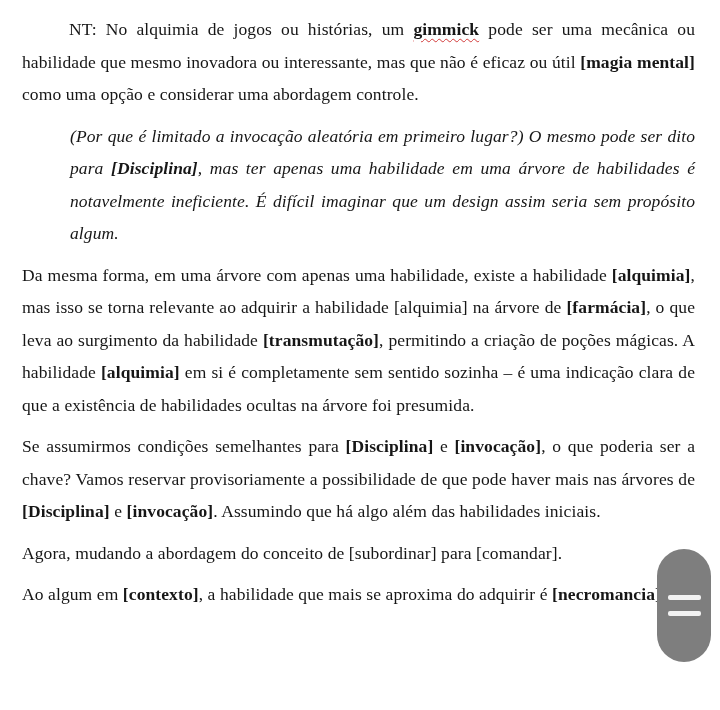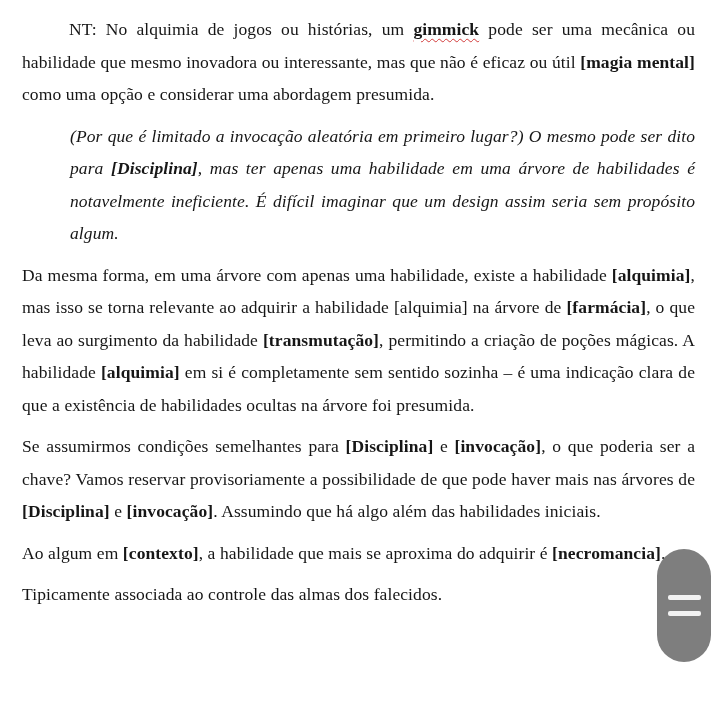--- a/index.html
+++ b/index.html
@@ -51,24 +51,24 @@
     width: 33px;
     height: 5px;
     background: var(--fab-line, #f2f2f2);
     border-radius: 2px;
   }
 </style>
 </head>
 <body style="--bg: #ffffff; --text: #161616; --squiggle: #d23b3b; --fab-bg: #7e7e7e; --fab-line: #f2f2f2;">
 
 <div class="text-content" id="paragraphs">
-    <p class="indent"><span>NT: No alquimia de jogos ou histórias, um </span><span class="misspelled">gimmick</span><span> pode ser uma mecânica ou habilidade que mesmo inovadora ou interessante, mas que não é eficaz ou útil </span><strong>[magia mental]</strong><span> como uma opção e considerar uma abordagem presumida.</span></p>
+    <p class="indent"><span>NT: No alquimia de jogos ou histórias, um </span><span class="misspelled">gimmick</span><span> pode ser uma mecânica ou habilidade que mesmo inovadora ou interessante, mas que não é eficaz ou útil </span><strong>[magia mental]</strong><span> como uma opção e considerar uma abordagem controle.</span></p>
     <p class="italic"><span>(Por que é limitado a invocação aleatória em primeiro lugar?) O mesmo pode ser dito para </span><strong>[Disciplina]</strong><span>, mas ter apenas uma habilidade em uma árvore de habilidades é notavelmente ineficiente. É difícil imaginar que um design assim seria sem propósito algum.</span></p>
     <p><span>Da mesma forma, em uma árvore com apenas uma habilidade, existe a habilidade </span><strong>[alquimia]</strong><span>, mas isso se torna relevante ao adquirir a habilidade [alquimia] na árvore de </span><strong>[farmácia]</strong><span>, o que leva ao surgimento da habilidade </span><strong>[transmutação]</strong><span>, permitindo a criação de poções mágicas. A habilidade </span><strong>[alquimia]</strong><span> em si é completamente sem sentido sozinha – é uma indicação clara de que a existência de habilidades ocultas na árvore foi presumida.</span></p>
     <p><span>Se assumirmos condições semelhantes para </span><strong>[Disciplina]</strong><span> e </span><strong>[invocação]</strong><span>, o que poderia ser a chave? Vamos reservar provisoriamente a possibilidade de que pode haver mais nas árvores de </span><strong>[Disciplina]</strong><span> e </span><strong>[invocação]</strong><span>. Assumindo que há algo além das habilidades iniciais.</span></p>
+    <p><span>Agora, mudando a abordagem do conceito de [subordinar] para [comandar].</span></p>
     <p><span>Ao algum em </span><strong>[contexto]</strong><span>, a habilidade que mais se aproxima do adquirir é </span><strong>[necromancia]</strong><span>.</span></p>
-    <p><span>Tipicamente associada ao controle das almas dos falecidos.</span></p>
   </div>
 
 <div class="scroll-fab">
   <span class="bar"></span>
   <span class="bar"></span>
 </div>
 
 </body></html>

